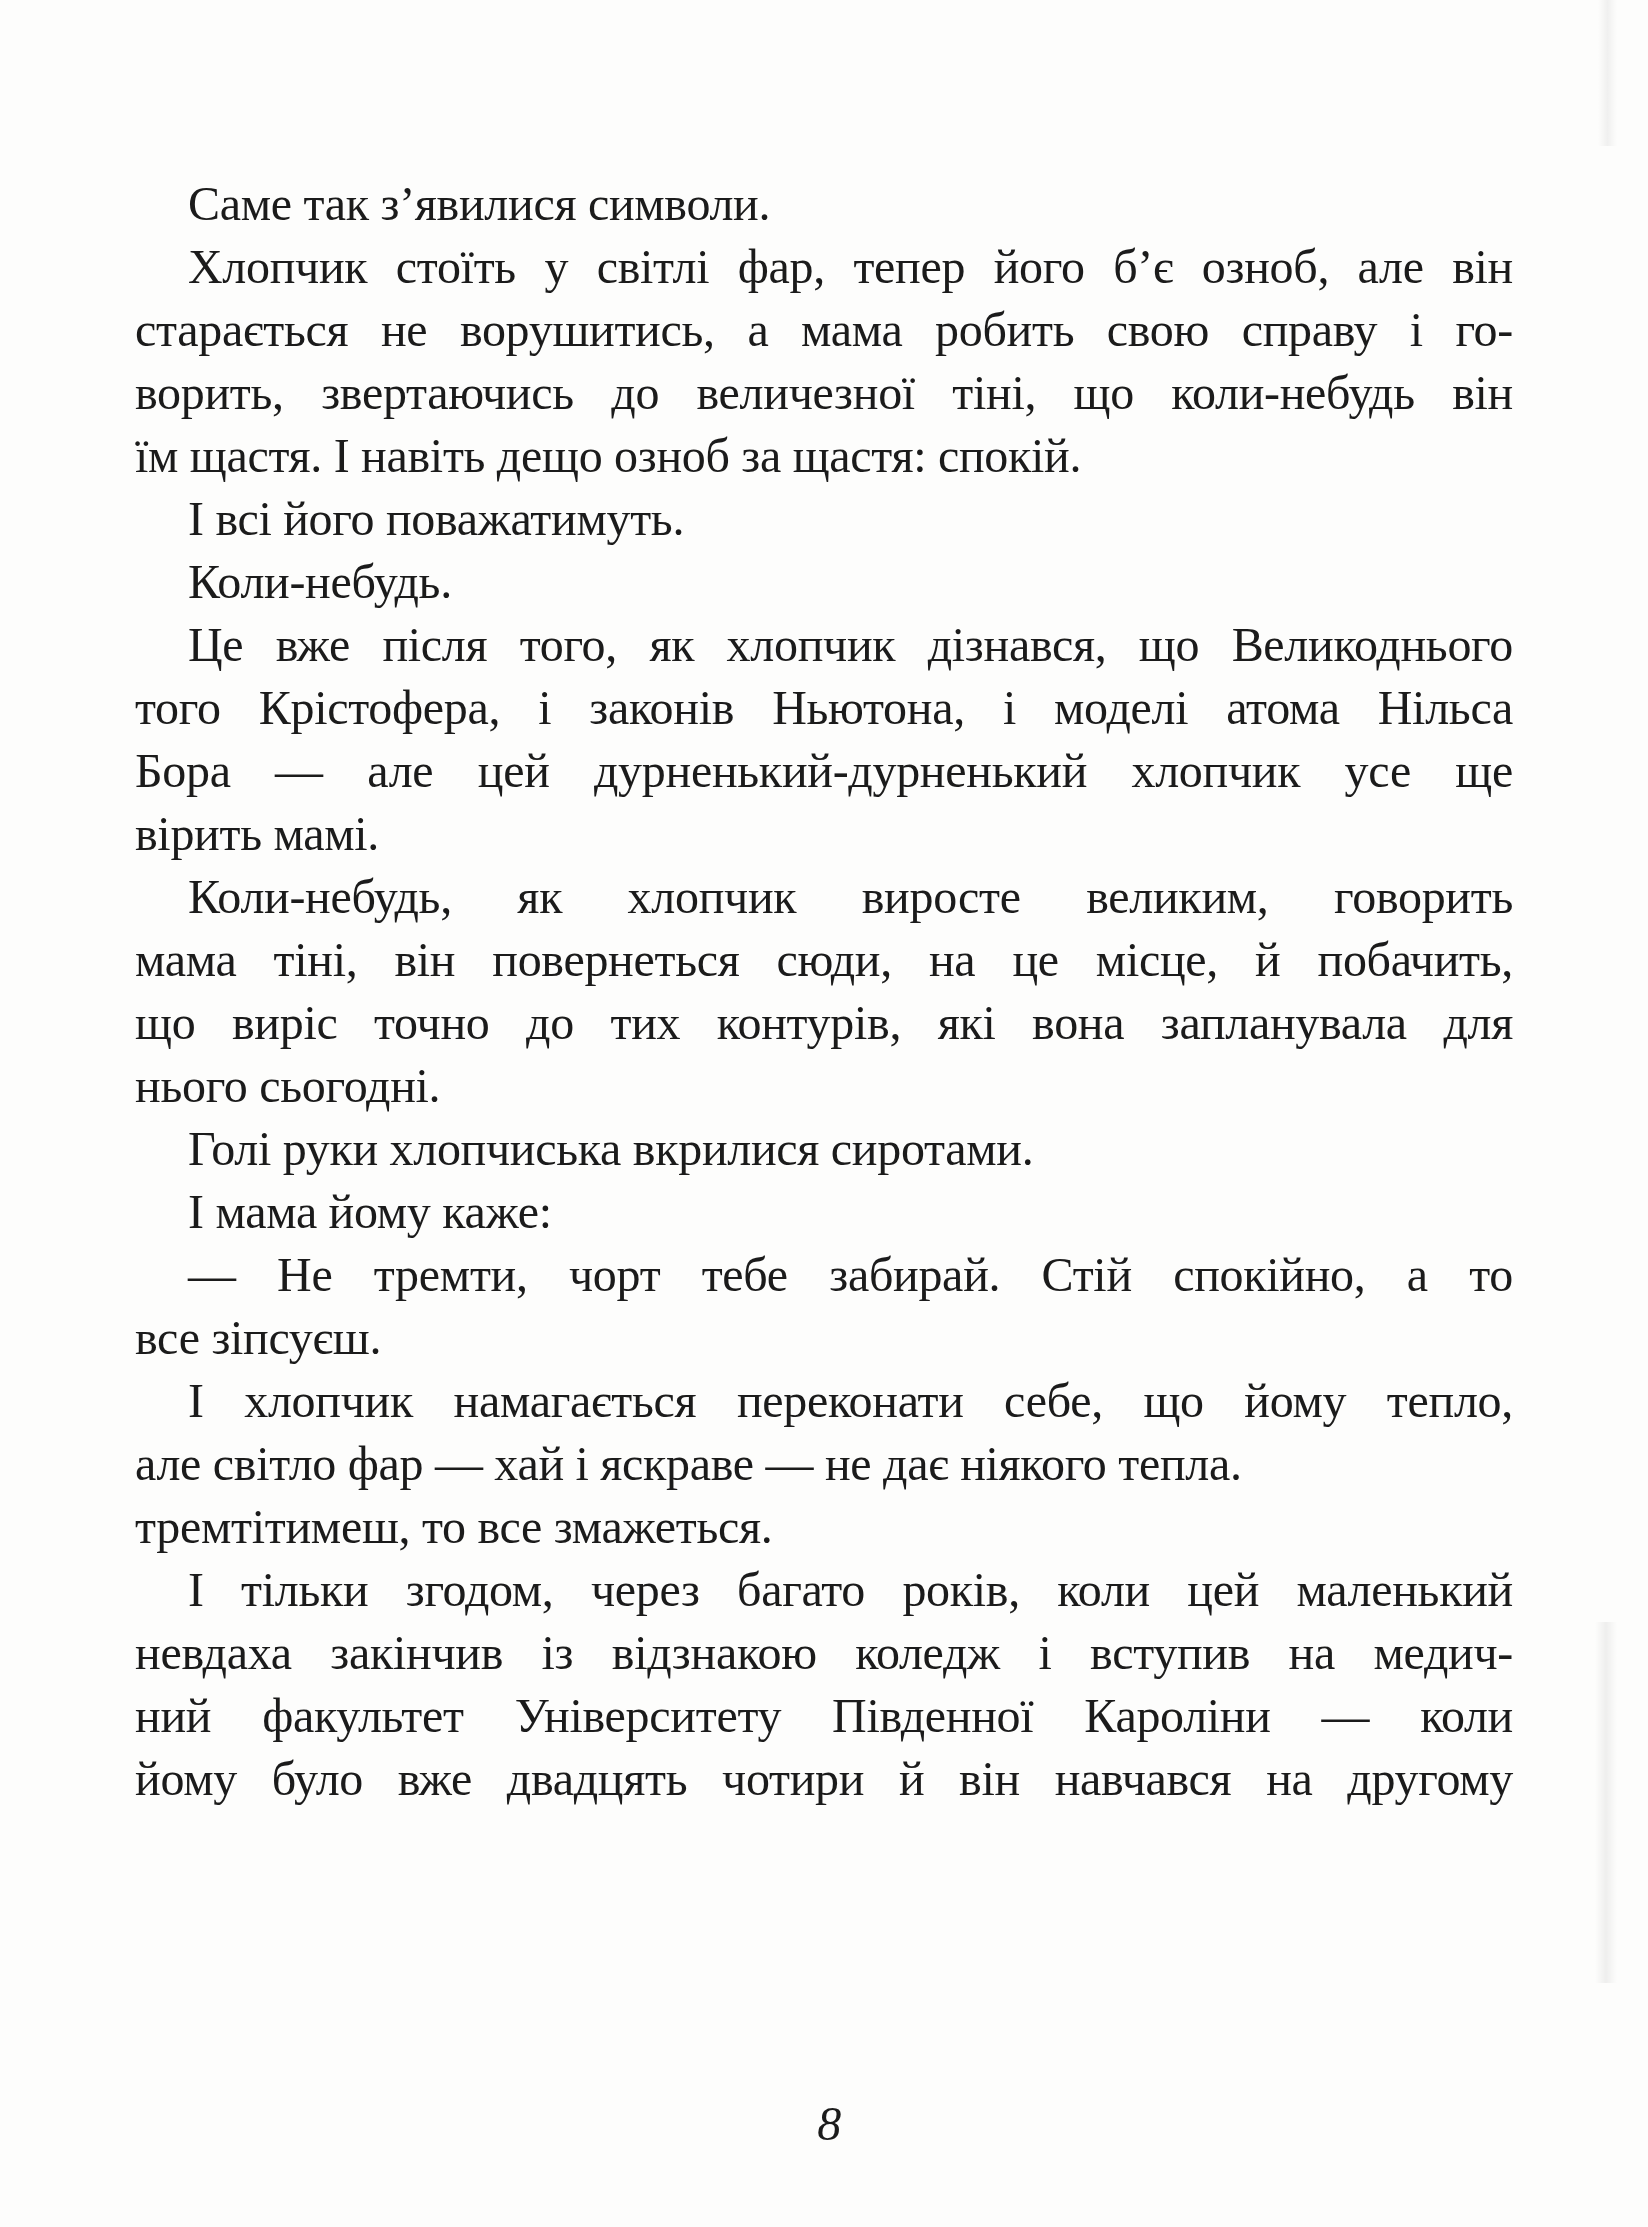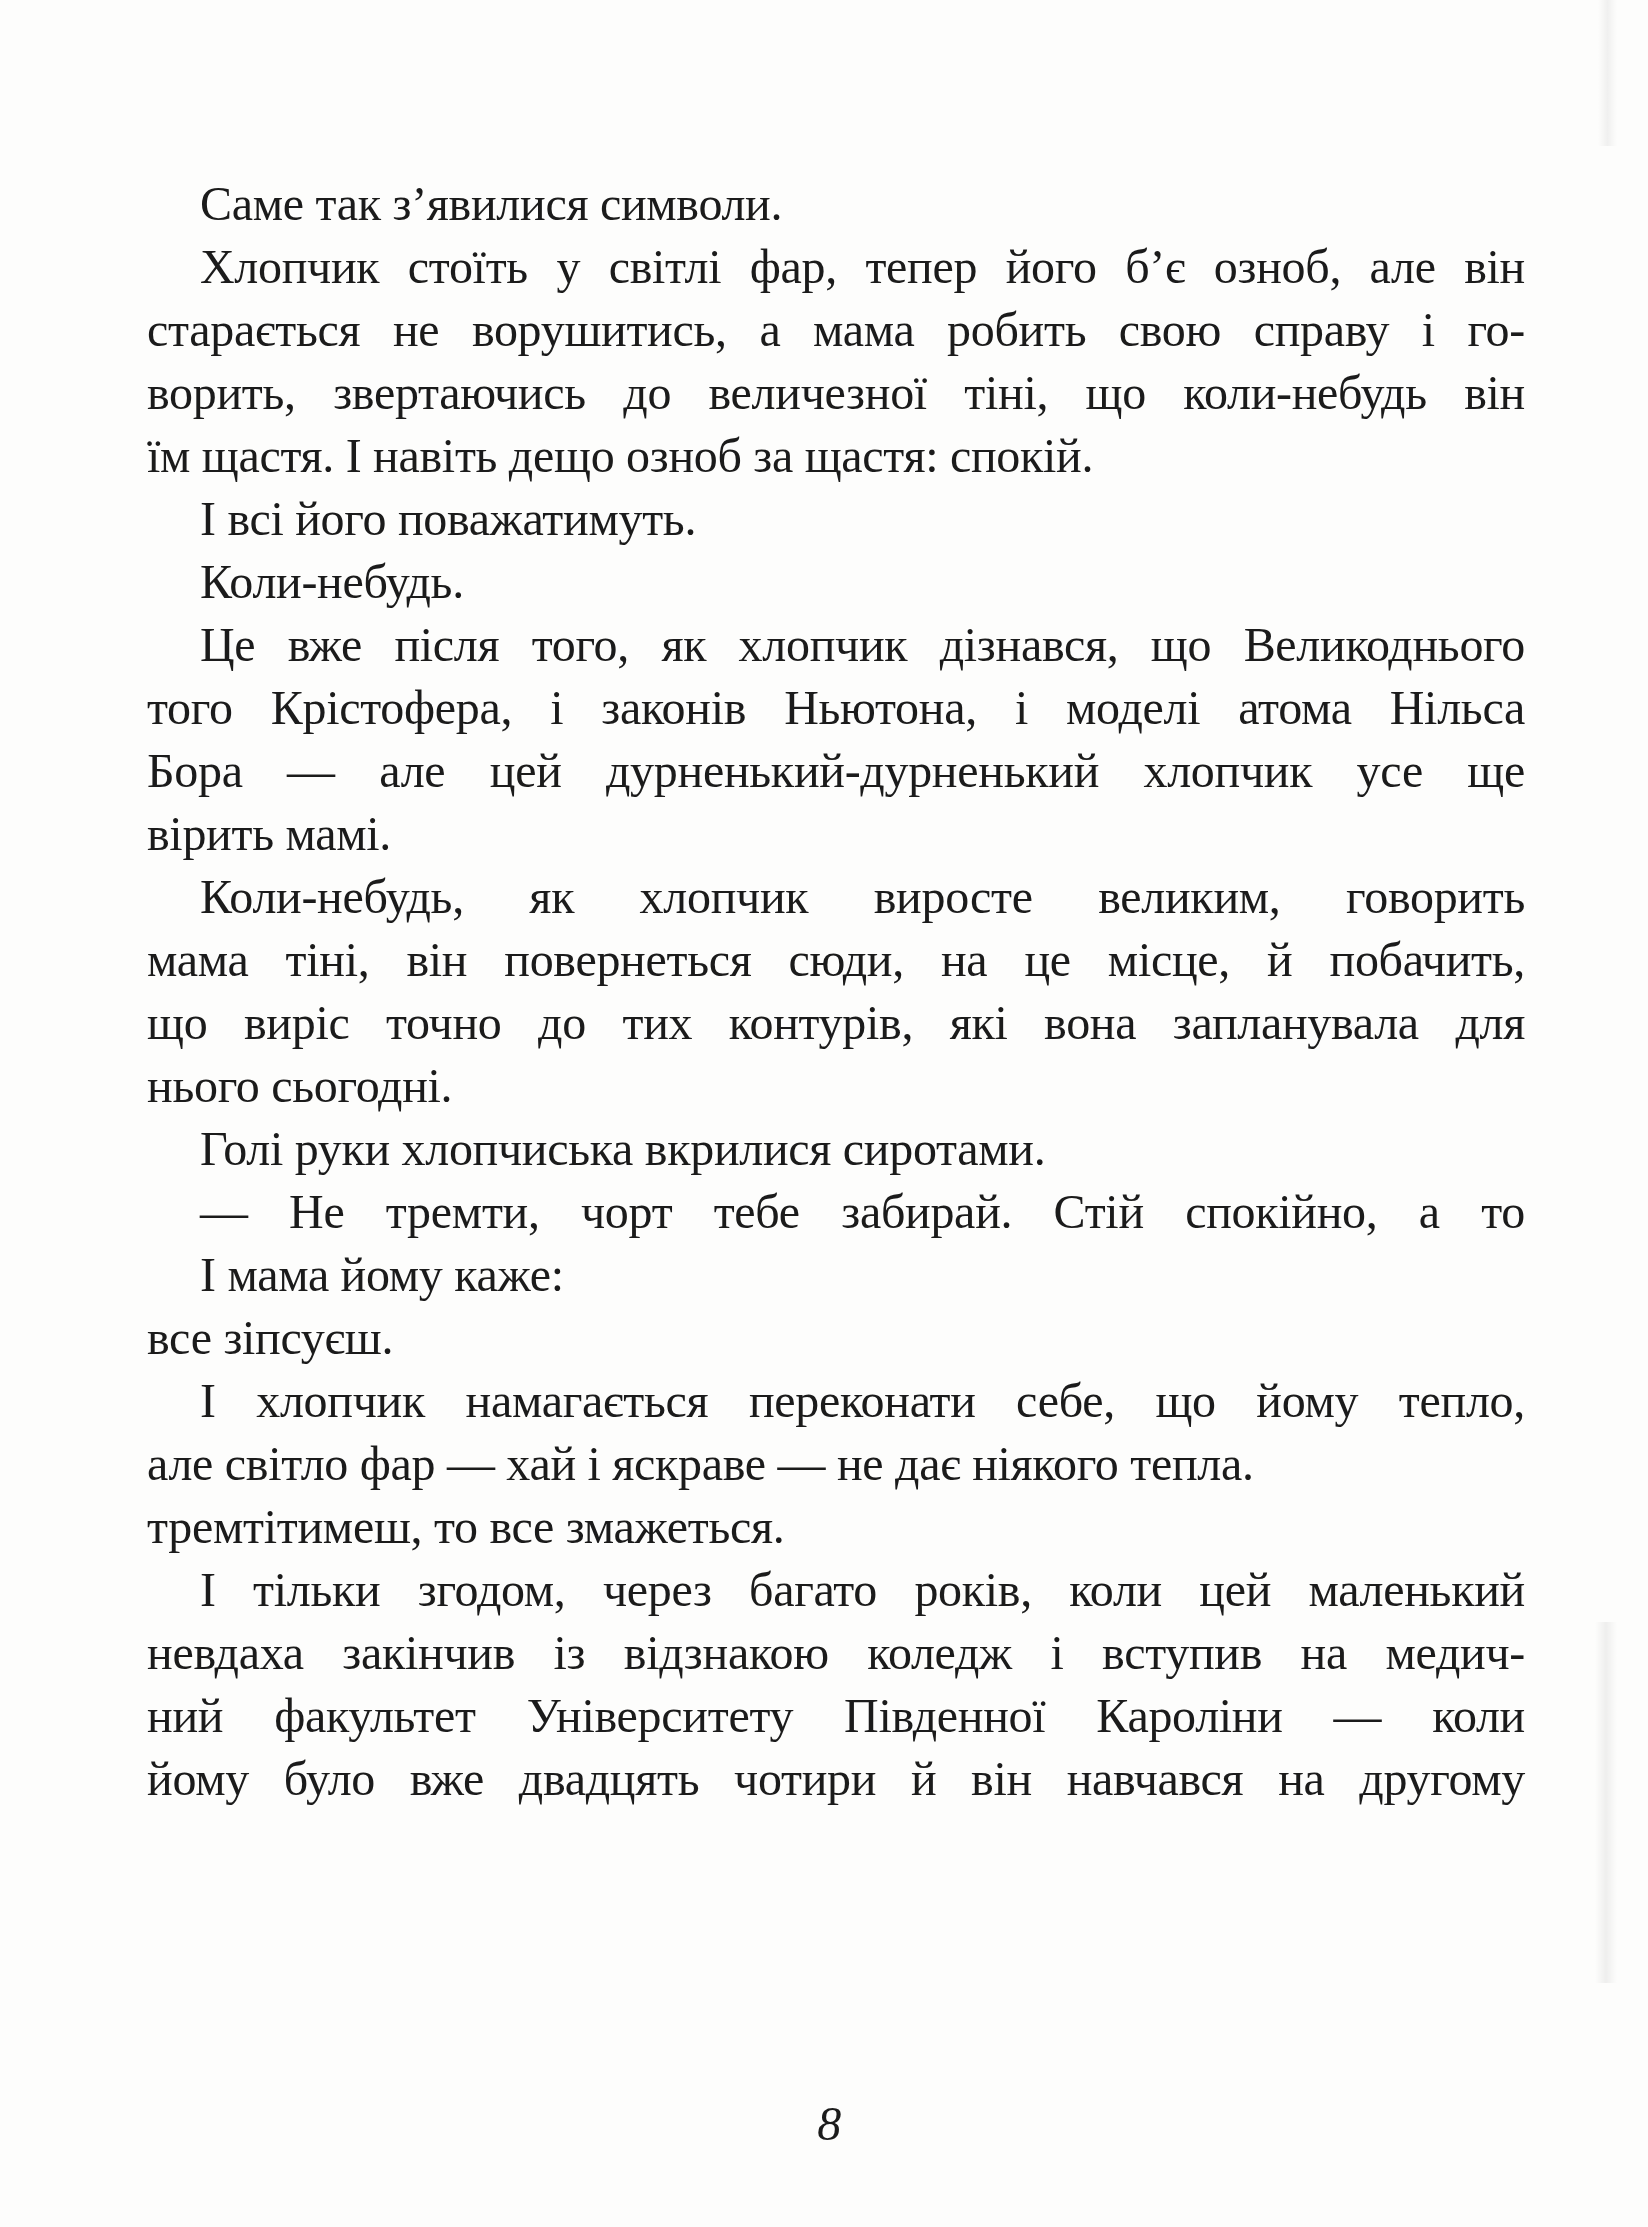--- a/index.html
+++ b/index.html
@@ -26,21 +26,21 @@
     .scan-strip-bottom {
       position: absolute;
       left: 1595px;
       top: 1622px;
       width: 22px;
       height: 361px;
       background: linear-gradient(to right, rgba(0,0,0,0), rgba(0,0,0,0.06), rgba(0,0,0,0));
     }
     .page-text {
       position: absolute;
-      left: 147px;
+      left: 135px;
       top: 172px;
       width: 1378px;
     }
     .line {
       display: block;
       font-size: 48px;
       line-height: 63px;
       height: 63px;
       white-space: nowrap;
       overflow: visible;
@@ -84,22 +84,22 @@
   <span class="line indent">Коли-небудь.</span>
   <span class="line indent full">Це вже після того, як хлопчик дізнався, що Великоднього</span>
   <span class="line full">того Крістофера, і законів Ньютона, і моделі атома Нільса</span>
   <span class="line full">Бора — але цей дурненький-дурненький хлопчик усе ще</span>
   <span class="line">вірить мамі.</span>
   <span class="line indent full">Коли-небудь, як хлопчик виросте великим, говорить</span>
   <span class="line full">мама тіні, він повернеться сюди, на це місце, й побачить,</span>
   <span class="line full">що виріс точно до тих контурів, які вона запланувала для</span>
   <span class="line">нього сьогодні.</span>
   <span class="line indent">Голі руки хлопчиська вкрилися сиротами.</span>
+  <span class="line indent">І мама йому каже:</span>
   <span class="line indent full">— Не тремти, чорт тебе забирай. Стій спокійно, а то</span>
-  <span class="line indent">І мама йому каже:</span>
   <span class="line">все зіпсуєш.</span>
   <span class="line indent full">І хлопчик намагається переконати себе, що йому тепло,</span>
   <span class="line">але світло фар — хай і яскраве — не дає ніякого тепла.</span>
   <span class="line">тремтітимеш, то все змажеться.</span>
   <span class="line indent full">І тільки згодом, через багато років, коли цей маленький</span>
   <span class="line full">невдаха закінчив із відзнакою коледж і вступив на медич-</span>
   <span class="line full">ний факультет Університету Південної Кароліни — коли</span>
   <span class="line full">йому було вже двадцять чотири й він навчався на другому</span>
 </div>
 

